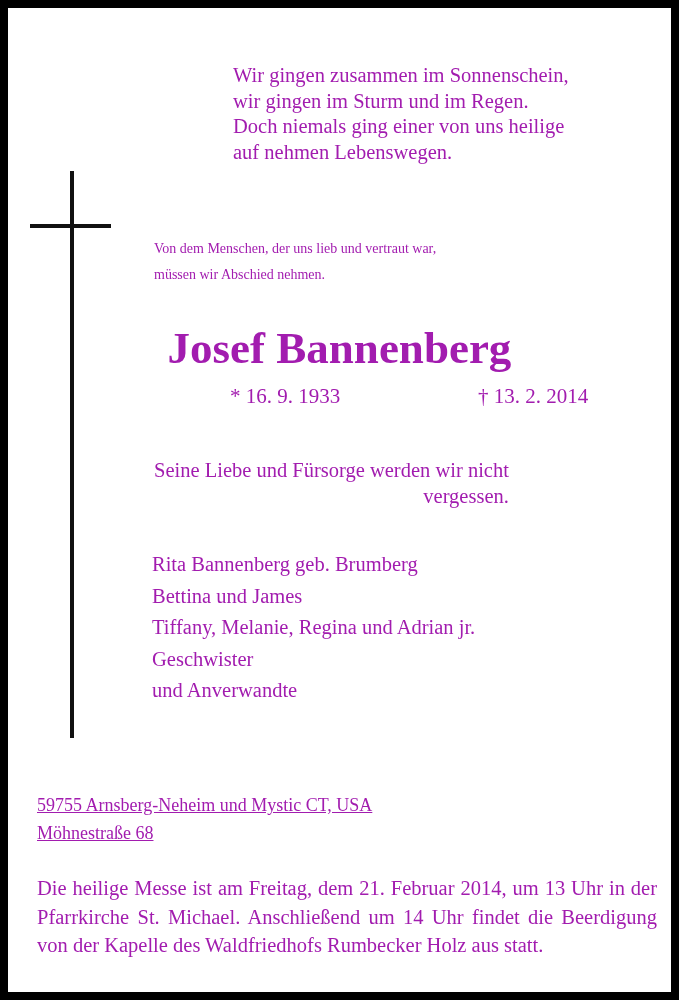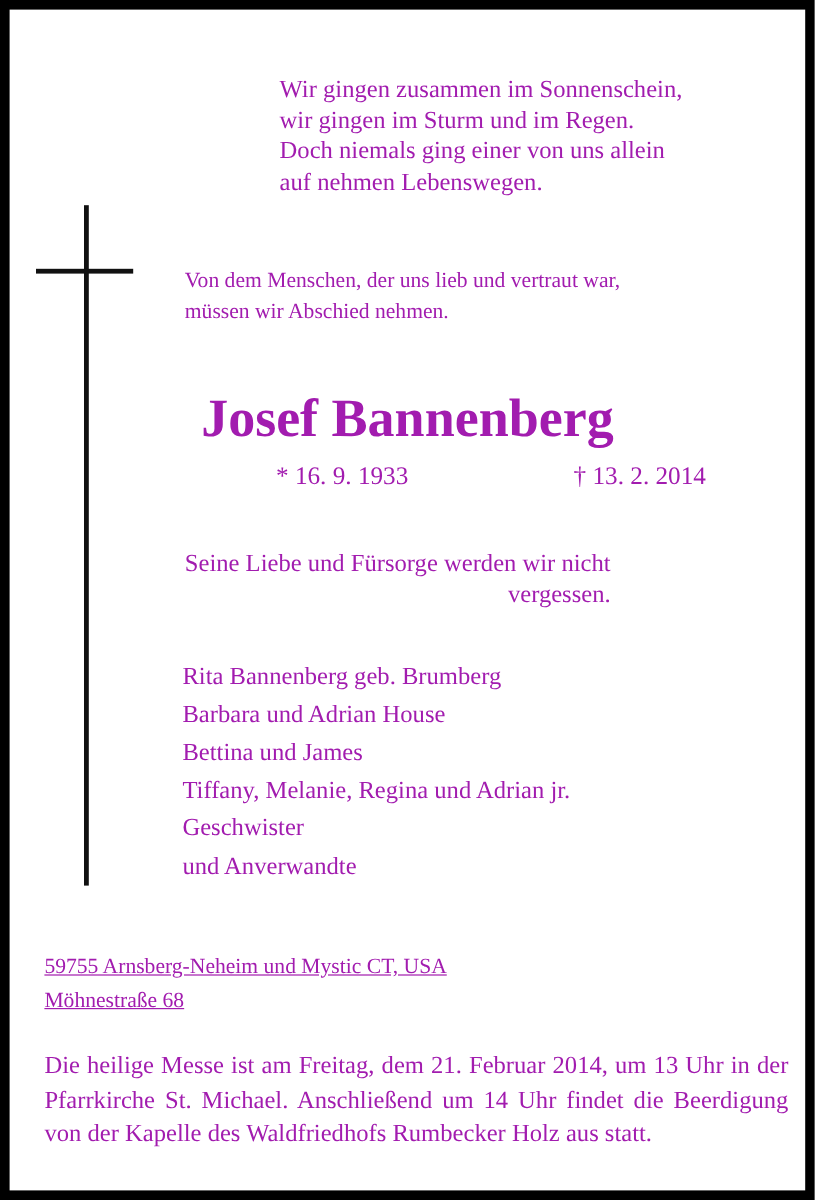--- a/index.html
+++ b/index.html
@@ -44,22 +44,22 @@
     top: 55px;
     font-size: 20.5px;
     line-height: 25.5px;
     white-space: nowrap;
   }
   .poem-line { display: block; }
 
   .farewell {
     position: absolute;
     left: 146px;
-    top: 212px;
-    font-size: 18px;
+    top: 228px;
+    font-size: 14px;
     line-height: 26px;
     white-space: nowrap;
   }
   .farewell-line { display: block; }
 
   .name {
     position: absolute;
     left: 0;
     right: 0;
     top: 316px;
@@ -138,21 +138,21 @@
 <body>
 
 <div id="notice">
 
   <div class="cross-vertical"></div>
   <div class="cross-horizontal"></div>
 
   <div class="poem">
     <span class="poem-line">Wir gingen zusammen im Sonnenschein,</span>
     <span class="poem-line">wir gingen im Sturm und im Regen.</span>
-    <span class="poem-line">Doch niemals ging einer von uns allein</span>
+    <span class="poem-line">Doch niemals ging einer von uns heilige</span>
     <span class="poem-line">auf nehmen Lebenswegen.</span>
   </div>
 
   <div class="farewell">
     <span class="farewell-line">Von dem Menschen, der uns lieb und vertraut war,</span>
     <span class="farewell-line">müssen wir Abschied nehmen.</span>
   </div>
 
   <div class="name">Josef Bannenberg</div>
 
@@ -161,21 +161,20 @@
     <span class="date-death"><span>†</span>&nbsp;<span>13. 2. 2014</span></span>
   </div>
 
   <div class="remembrance">
     <span class="remembrance-line">Seine Liebe und Fürsorge werden wir nicht</span>
     <span class="remembrance-line">vergessen.</span>
   </div>
 
   <div class="survivors">
     <span class="survivor-line">Rita Bannenberg geb. Brumberg</span>
-    <span class="survivor-line">Barbara und Adrian House</span>
     <span class="survivor-line">Bettina und James</span>
     <span class="survivor-line">Tiffany, Melanie, Regina und Adrian jr.</span>
     <span class="survivor-line">Geschwister</span>
     <span class="survivor-line">und Anverwandte</span>
   </div>
 
   <div class="address">
     <span class="address-line">59755 Arnsberg-Neheim und Mystic CT, USA</span>
     <span class="address-line">Möhnestraße 68</span>
   </div>

